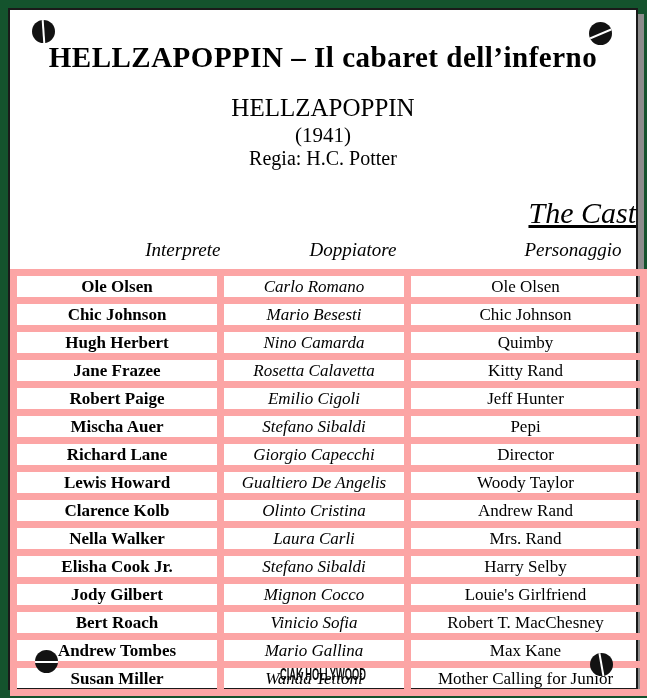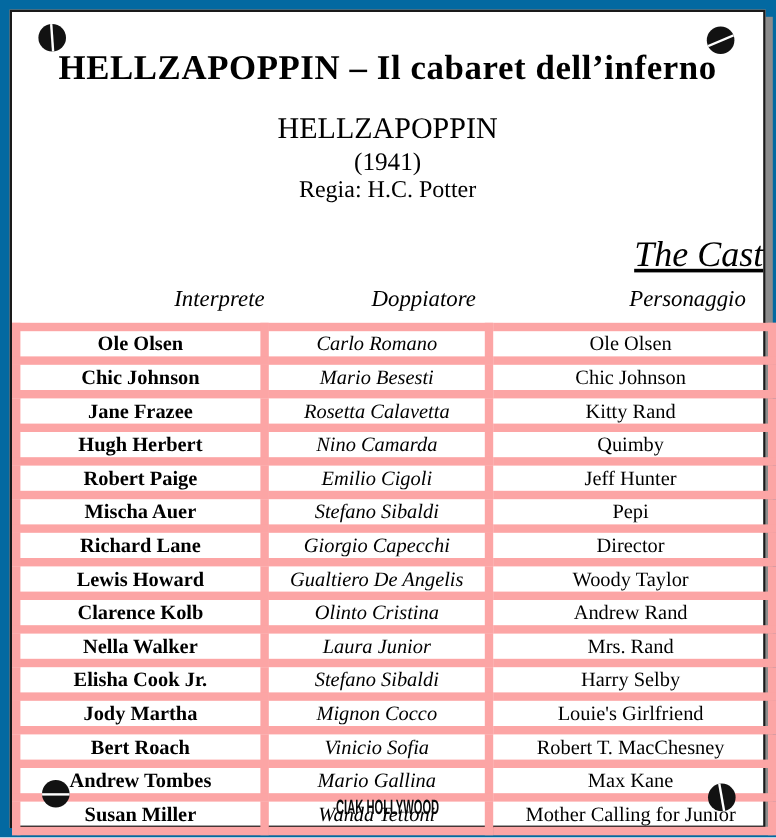--- a/index.html
+++ b/index.html
@@ -6,21 +6,21 @@
     margin: 0;
     padding: 0;
     background: #ffffff;
     font-family: "Liberation Serif", serif;
     color: #000000;
   }
   .canvas {
     position: relative;
     width: 647px;
     height: 698px;
-    background: #0369a1;
+    background: #14532d;
     overflow: hidden;
   }
   .page {
     position: absolute;
     left: 8px;
     top: 8px;
     width: 630px;
     height: 682px;
     box-sizing: border-box;
     background: #ffffff;
@@ -164,30 +164,30 @@
             <td class="interprete">Ole Olsen</td>
             <td class="doppiatore">Carlo Romano</td>
             <td class="personaggio">Ole Olsen</td>
           </tr>
           <tr>
             <td class="interprete">Chic Johnson</td>
             <td class="doppiatore">Mario Besesti</td>
             <td class="personaggio">Chic Johnson</td>
           </tr>
           <tr>
+            <td class="interprete">Hugh Herbert</td>
+            <td class="doppiatore">Nino Camarda</td>
+            <td class="personaggio">Quimby</td>
+          </tr>
+          <tr>
             <td class="interprete">Jane Frazee</td>
             <td class="doppiatore">Rosetta Calavetta</td>
             <td class="personaggio">Kitty Rand</td>
           </tr>
           <tr>
-            <td class="interprete">Hugh Herbert</td>
-            <td class="doppiatore">Nino Camarda</td>
-            <td class="personaggio">Quimby</td>
-          </tr>
-          <tr>
             <td class="interprete">Robert Paige</td>
             <td class="doppiatore">Emilio Cigoli</td>
             <td class="personaggio">Jeff Hunter</td>
           </tr>
           <tr>
             <td class="interprete">Mischa Auer</td>
             <td class="doppiatore">Stefano Sibaldi</td>
             <td class="personaggio">Pepi</td>
           </tr>
           <tr>
@@ -200,30 +200,30 @@
             <td class="doppiatore">Gualtiero De Angelis</td>
             <td class="personaggio">Woody Taylor</td>
           </tr>
           <tr>
             <td class="interprete">Clarence Kolb</td>
             <td class="doppiatore">Olinto Cristina</td>
             <td class="personaggio">Andrew Rand</td>
           </tr>
           <tr>
             <td class="interprete">Nella Walker</td>
-            <td class="doppiatore">Laura Junior</td>
+            <td class="doppiatore">Laura Carli</td>
             <td class="personaggio">Mrs. Rand</td>
           </tr>
           <tr>
             <td class="interprete">Elisha Cook Jr.</td>
             <td class="doppiatore">Stefano Sibaldi</td>
             <td class="personaggio">Harry Selby</td>
           </tr>
           <tr>
-            <td class="interprete">Jody Martha</td>
+            <td class="interprete">Jody Gilbert</td>
             <td class="doppiatore">Mignon Cocco</td>
             <td class="personaggio">Louie's Girlfriend</td>
           </tr>
           <tr>
             <td class="interprete">Bert Roach</td>
             <td class="doppiatore">Vinicio Sofia</td>
             <td class="personaggio">Robert T. MacChesney</td>
           </tr>
           <tr>
             <td class="interprete">Andrew Tombes</td>

